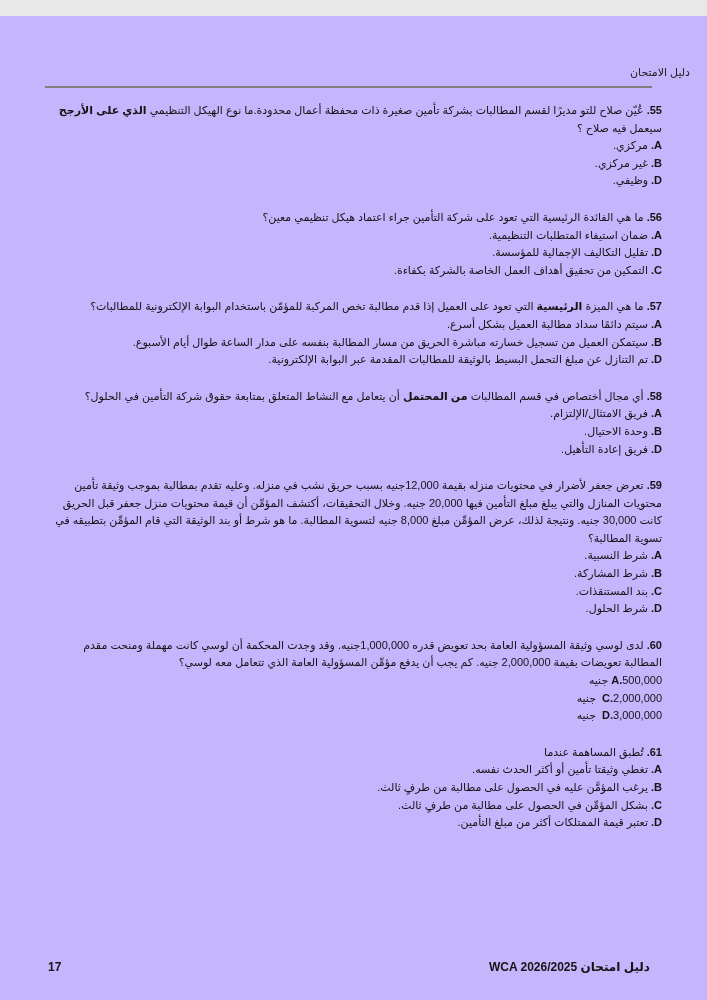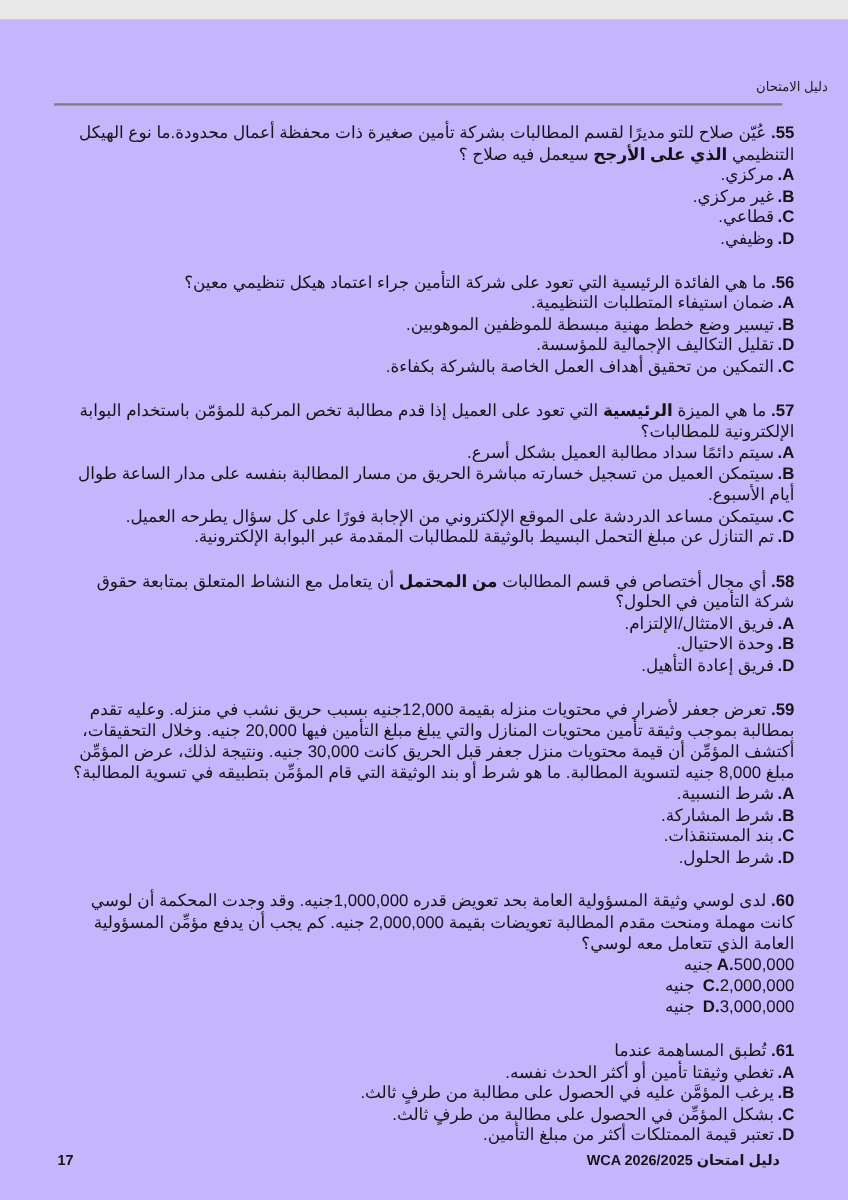--- a/index.html
+++ b/index.html
@@ -21,21 +21,21 @@
     color: #222;
   }
   .rule {
     margin: 7px 55px 0 45px;
     height: 2px;
     background: #7f7f7f;
   }
   main {
     direction: rtl;
     padding: 14px 45px 0 45px;
-    font-size: 14px;
+    font-size: 11px;
     line-height: 17.6px;
     text-align: right;
   }
   .q { margin: 0 0 19px 0; }
   .q p { margin: 0; }
   .q-num { font-weight: 700; }
   .bold-phrase { font-weight: 700; }
   .opt-letter { font-weight: 700; margin-left: 3px; }
   .footer {
     position: absolute;
@@ -60,41 +60,38 @@
   </div>
   <div class="rule"></div>
 
   <main>
 
     <div class="q">
       <p><b class="q-num">55.</b><span> عُيّن صلاح للتو مديرًا لقسم المطالبات بشركة تأمين صغيرة ذات محفظة أعمال محدودة.ما نوع الهيكل التنظيمي </span><b class="bold-phrase">الذي على الأرجح</b><span> سيعمل فيه صلاح ؟</span></p>
       <div>
         <p><b class="opt-letter">A.</b><span>مركزي.</span></p>
         <p><b class="opt-letter">B.</b><span>غير مركزي.</span></p>
-        <p><b class="opt-letter">C.</b><span>قطاعي.</span></p>
         <p><b class="opt-letter">D.</b><span>وظيفي.</span></p>
       </div>
     </div>
 
     <div class="q">
       <p><b class="q-num">56.</b><span> ما هي الفائدة الرئيسية التي تعود على شركة التأمين جراء اعتماد هيكل تنظيمي معين؟</span></p>
       <div>
         <p><b class="opt-letter">A.</b><span>ضمان استيفاء المتطلبات التنظيمية.</span></p>
-        <p><b class="opt-letter">B.</b><span>تيسير وضع خطط مهنية مبسطة للموظفين الموهوبين.</span></p>
         <p><b class="opt-letter">D.</b><span>تقليل التكاليف الإجمالية للمؤسسة.</span></p>
         <p><b class="opt-letter">C.</b><span>التمكين من تحقيق أهداف العمل الخاصة بالشركة بكفاءة.</span></p>
       </div>
     </div>
 
     <div class="q">
       <p><b class="q-num">57.</b><span> ما هي الميزة </span><b class="bold-phrase">الرئيسية</b><span> التي تعود على العميل إذا قدم مطالبة تخص المركبة للمؤمّن باستخدام البوابة الإلكترونية للمطالبات؟</span></p>
       <div>
         <p><b class="opt-letter">A.</b><span>سيتم دائمًا سداد مطالبة العميل بشكل أسرع.</span></p>
         <p><b class="opt-letter">B.</b><span>سيتمكن العميل من تسجيل خسارته مباشرة الحريق من مسار المطالبة بنفسه على مدار الساعة طوال أيام الأسبوع.</span></p>
-        <p><b class="opt-letter">C.</b><span>سيتمكن مساعد الدردشة على الموقع الإلكتروني من الإجابة فورًا على كل سؤال يطرحه العميل.</span></p>
         <p><b class="opt-letter">D.</b><span>تم التنازل عن مبلغ التحمل البسيط بالوثيقة للمطالبات المقدمة عبر البوابة الإلكترونية.</span></p>
       </div>
     </div>
 
     <div class="q">
       <p><b class="q-num">58.</b><span> أي مجال أختصاص في قسم المطالبات </span><b class="bold-phrase">من المحتمل</b><span> أن يتعامل مع النشاط المتعلق بمتابعة حقوق شركة التأمين في الحلول؟</span></p>
       <div>
         <p><b class="opt-letter">A.</b><span>فريق الامتثال/الإلتزام.</span></p>
         <p><b class="opt-letter">B.</b><span>وحدة الاحتيال.</span></p>
         <p><b class="opt-letter">D.</b><span>فريق إعادة التأهيل.</span></p>

